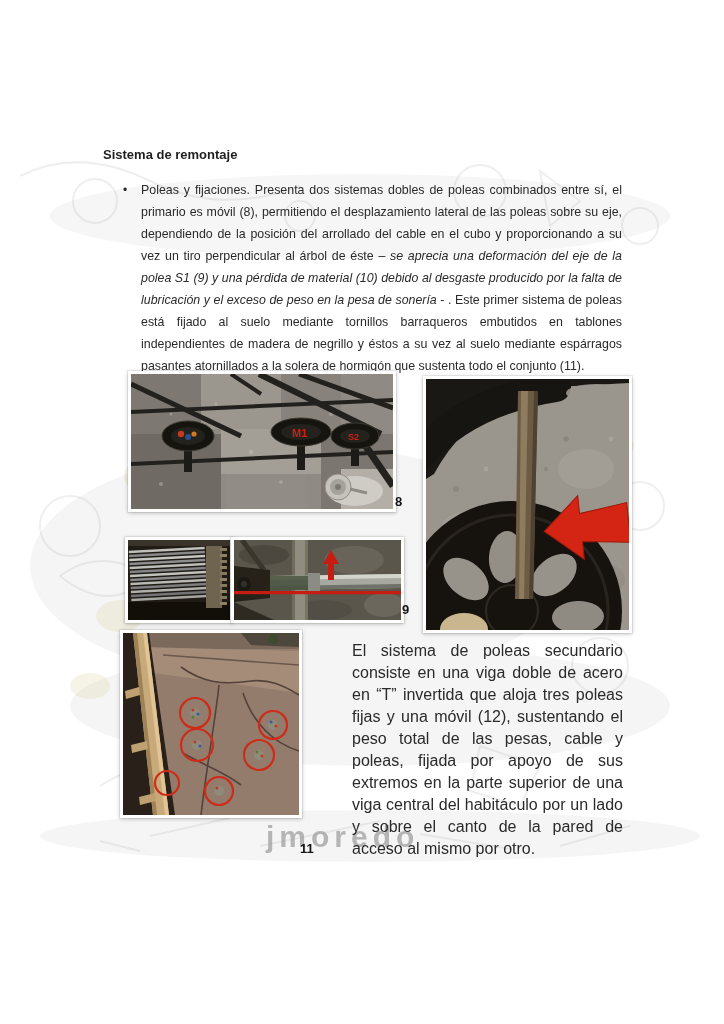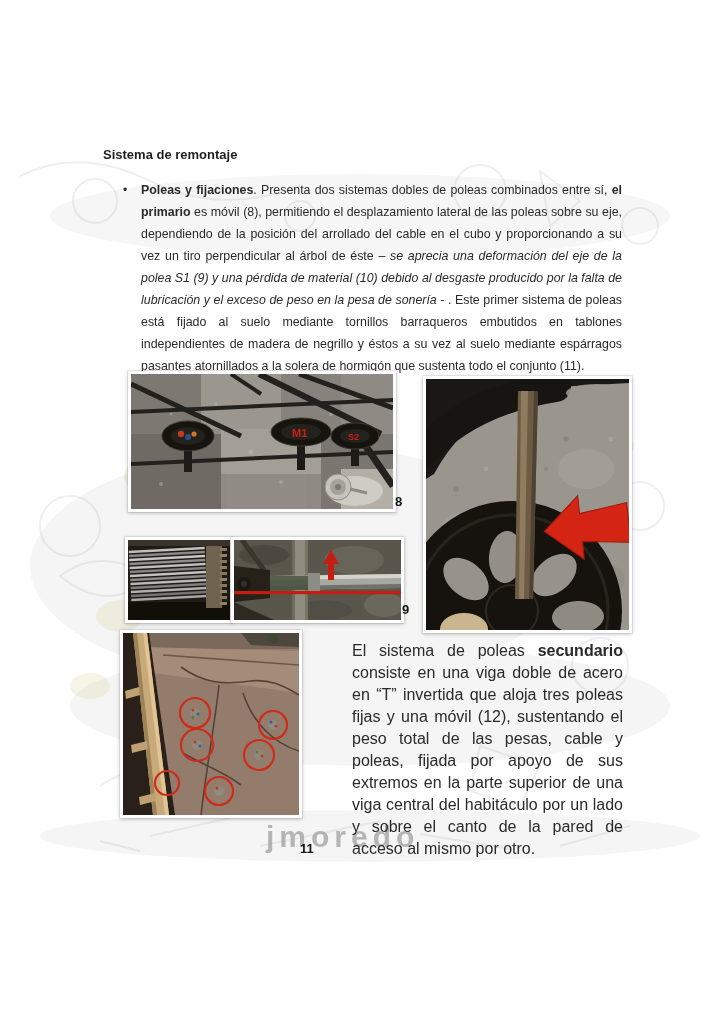--- a/index.html
+++ b/index.html
@@ -21,21 +21,21 @@
   .para1{
     position:absolute;left:103px;top:179px;width:519px;
     padding-left:38px;box-sizing:border-box;
     font-size:12.4px;line-height:22px;text-align:justify;color:#2a2a2a;
   }
   .para1 .bullet{position:absolute;left:20px;top:0;font-size:12px;}
   .para2{
     position:absolute;left:352px;top:640px;width:271px;
     font-size:16px;line-height:22px;text-align:justify;color:#2a2a2a;
   }
-  .b{font-weight:bold;}
+  .b{font-weight:normal;}
   .i{font-style:italic;}
   .photo{
     position:absolute;background:#fff;padding:3px;
     box-shadow:0 0 0 1px rgba(0,0,0,.06),0 1px 4px rgba(0,0,0,.25);
   }
   .photo svg{display:block;}
   .figlabel{
     position:absolute;font-size:13px;font-weight:bold;color:#141414;
   }
 </style>

